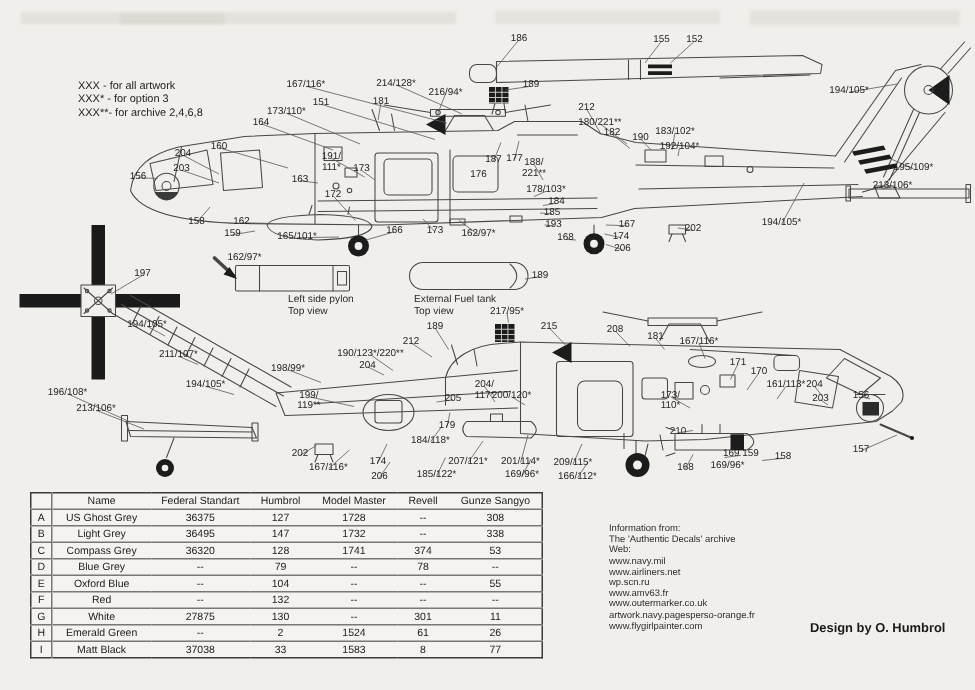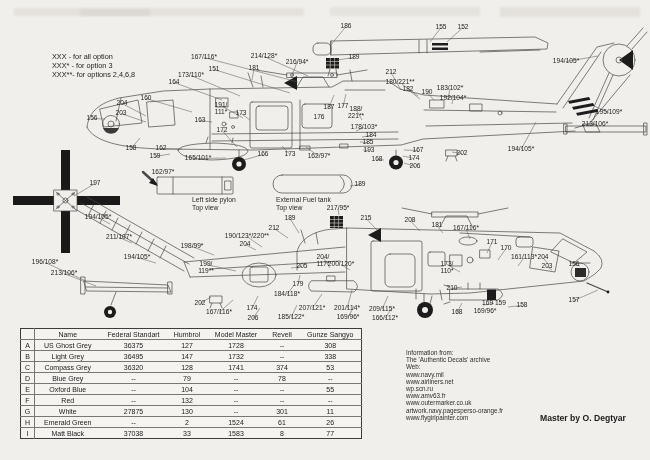--- a/index.html
+++ b/index.html
@@ -377,23 +377,23 @@
       <div class="callout" style="left: 447px; top: 260px;">173/
 110*</div>
       <div class="callout" style="left: 452px; top: 284px;">210</div>
       <div class="callout" style="left: 494px; top: 299px;">169 159</div>
       <div class="callout" style="left: 522px; top: 301px;">158</div>
       <div class="callout" style="left: 457px; top: 308px;">168</div>
       <div class="callout" style="left: 485px; top: 307px;">169/96*</div>
     </div>
 
   <div id="legend">
-      <div>XXX - for all option</div>
+      <div>XXX - for all artwork</div>
       <div>XXX* - for option 3</div>
-      <div>XXX**- for options 2,4,6,8</div>
+      <div>XXX**- for archive 2,4,6,8</div>
     </div>
 
   <div class="detail-label" style="left:192px;top:196px">
     <div>Left side pylon</div>
     <div>Top view</div>
   </div>
   <div class="detail-label" style="left:276px;top:196px">
     <div>External Fuel tank</div>
     <div>Top view</div>
   </div>
@@ -510,15 +510,15 @@
       <div>Web:</div>
       <div>www.navy.mil</div>
       <div>www.airliners.net</div>
       <div>wp.scn.ru</div>
       <div>www.amv63.fr</div>
       <div>www.outermarker.co.uk</div>
       <div>artwork.navy.pagesperso-orange.fr</div>
       <div>www.flygirlpainter.com</div>
     </div>
 
-  <div id="credit">Master by O. Degtyar</div>
+  <div id="credit">Design by O. Humbrol</div>
 
 </div>
 
 </body></html>

